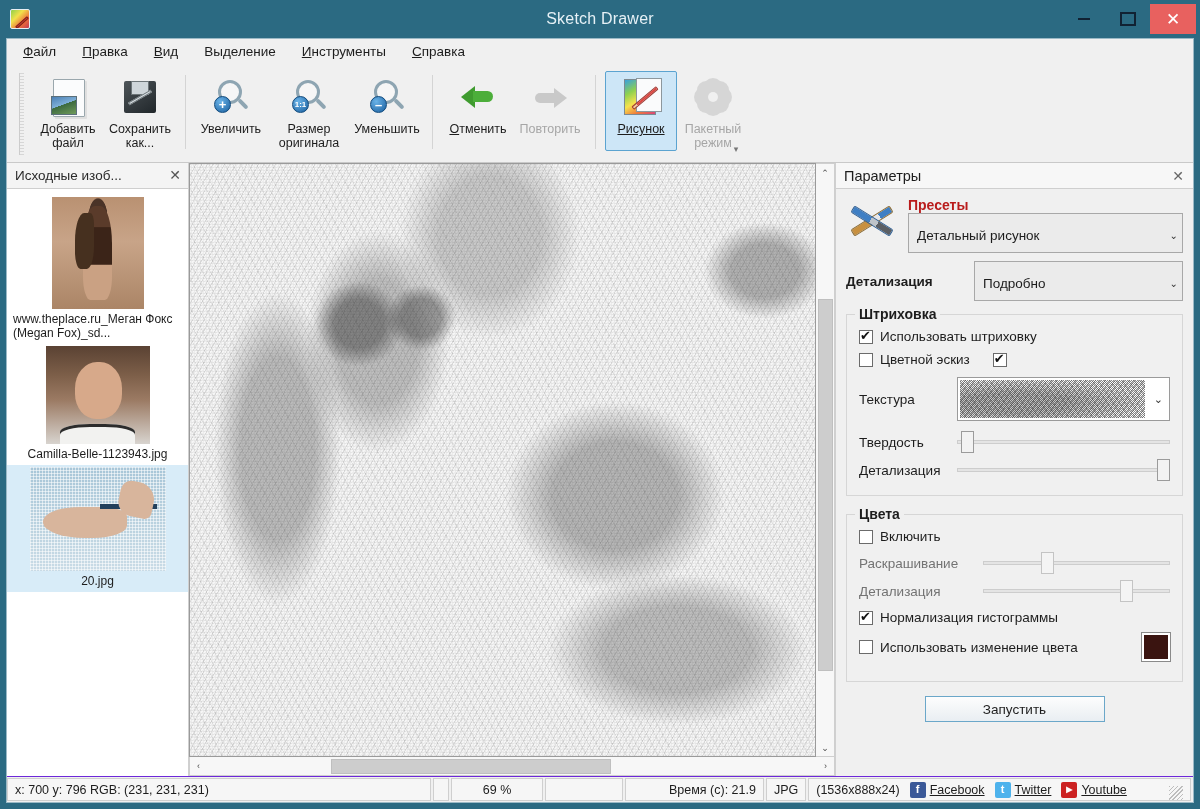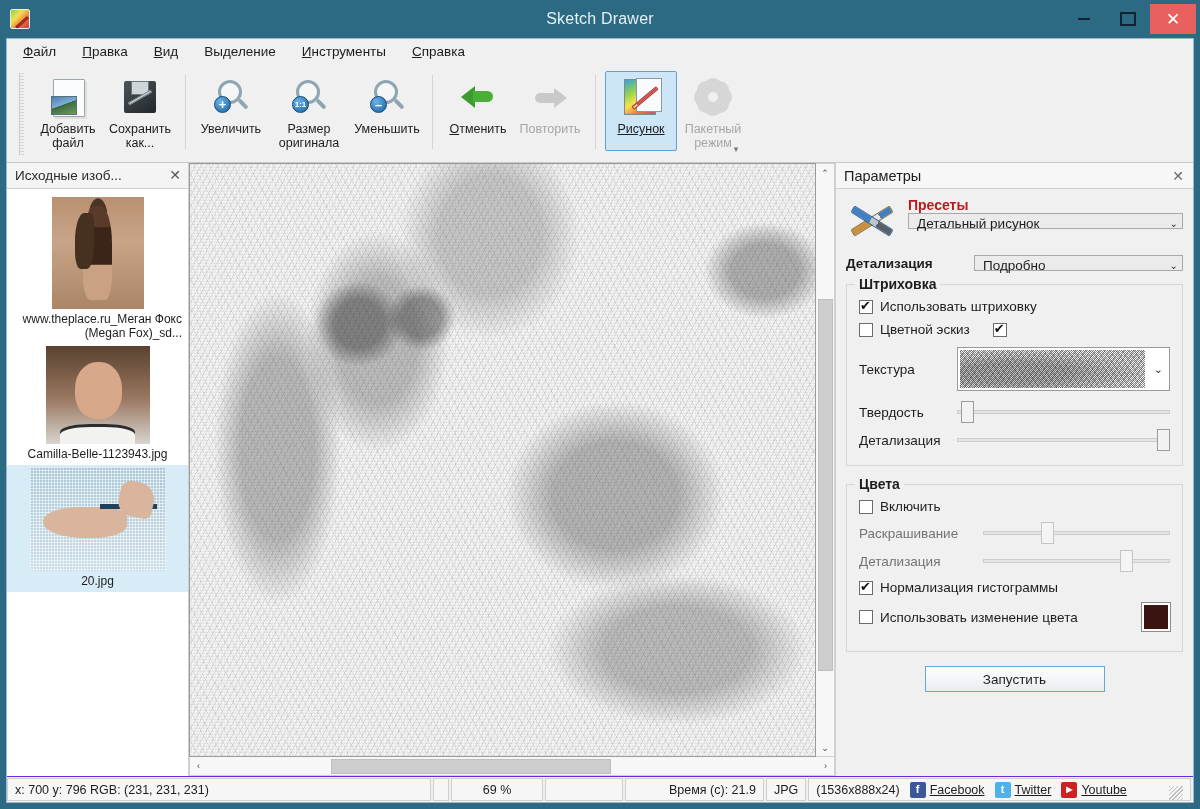--- a/index.html
+++ b/index.html
@@ -222,21 +222,21 @@
     text-align: center; font-size: 14px; color: #555; cursor: pointer;
   }
   .thumbs { flex: 1; overflow: hidden; padding-top: 6px; background: #fff; }
   .thumb-item {
     display: flex; flex-direction: column; align-items: center;
     padding: 2px 6px 4px 6px; cursor: pointer;
   }
   .thumb-item.selected { background: #d8ecf8; }
   .thumb-box { border: 0; }
   .thumb-cap {
-    font-size: 12px; color: #1d1d1d; text-align: right;
+    font-size: 12px; color: #1d1d1d; text-align: left;
     line-height: 14px; margin-top: 3px; word-break: break-word;
   }
 
   .th1 {
     width: 92px; height: 112px;
     background:
       radial-gradient(ellipse at 50% 18%, #4a3327 0 14%, rgba(0,0,0,0) 15%),
       linear-gradient(to bottom, #b99172 0%, #c8a488 40%, #ab8566 100%);
     position: relative;
   }
@@ -366,21 +366,21 @@
   .brush-ico .b2 {
     background: linear-gradient(to right,#3f7fc4 0 46%,#bfc4c9 46% 64%,#5b5f64 64% 100%);
     transform: rotate(32deg); border: 1px solid #2f5e92;
   }
   .grp-title { font-size: 14px; font-weight: bold; color: #b91c1c; }
   .lbl { font-size: 13.5px; color: #1d1d1d; }
   .lbl.bold { font-weight: bold; }
   .lbl.dis { color: #737373; }
 
   .select {
-    height: 16px; background: #ebebeb; border: 1px solid #a8a8a8;
+    height: 40px; background: #ebebeb; border: 1px solid #a8a8a8;
     display: flex; align-items: center; padding: 4px 4px 0 8px;
     font-size: 13.5px; color: #1d1d1d; cursor: pointer;
   }
   .select .chev { margin-left: auto; font-size: 10px; color: #333; }
 
   .row { display: flex; align-items: center; margin-bottom: 9px; }
   .row .lbl { width: 128px; flex: 0 0 128px; }
 
   .fieldset {
     border: 1px solid #d6d6d6; background: #f0f0f0;

